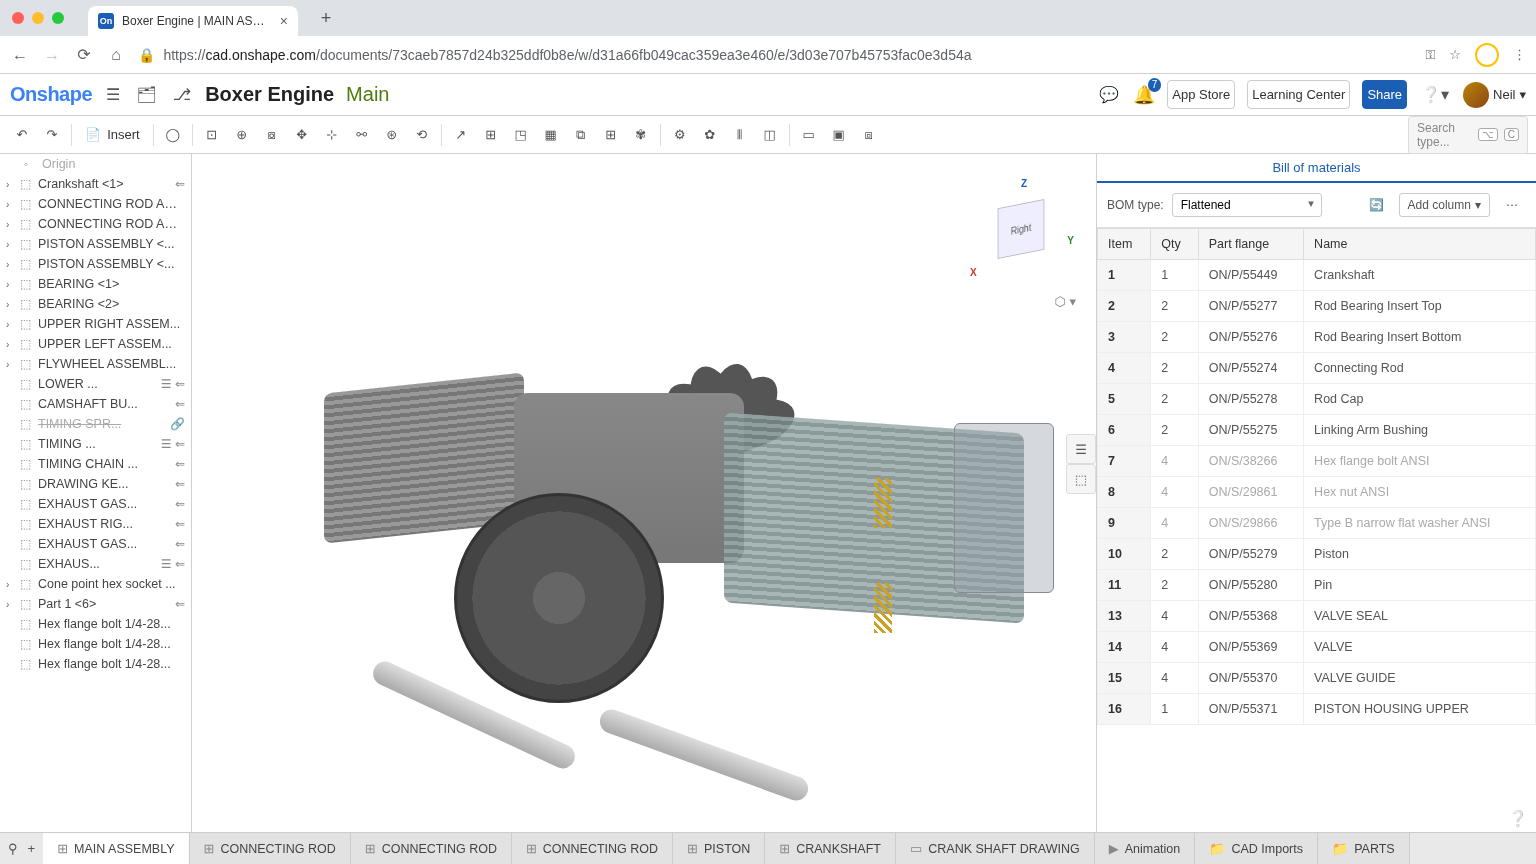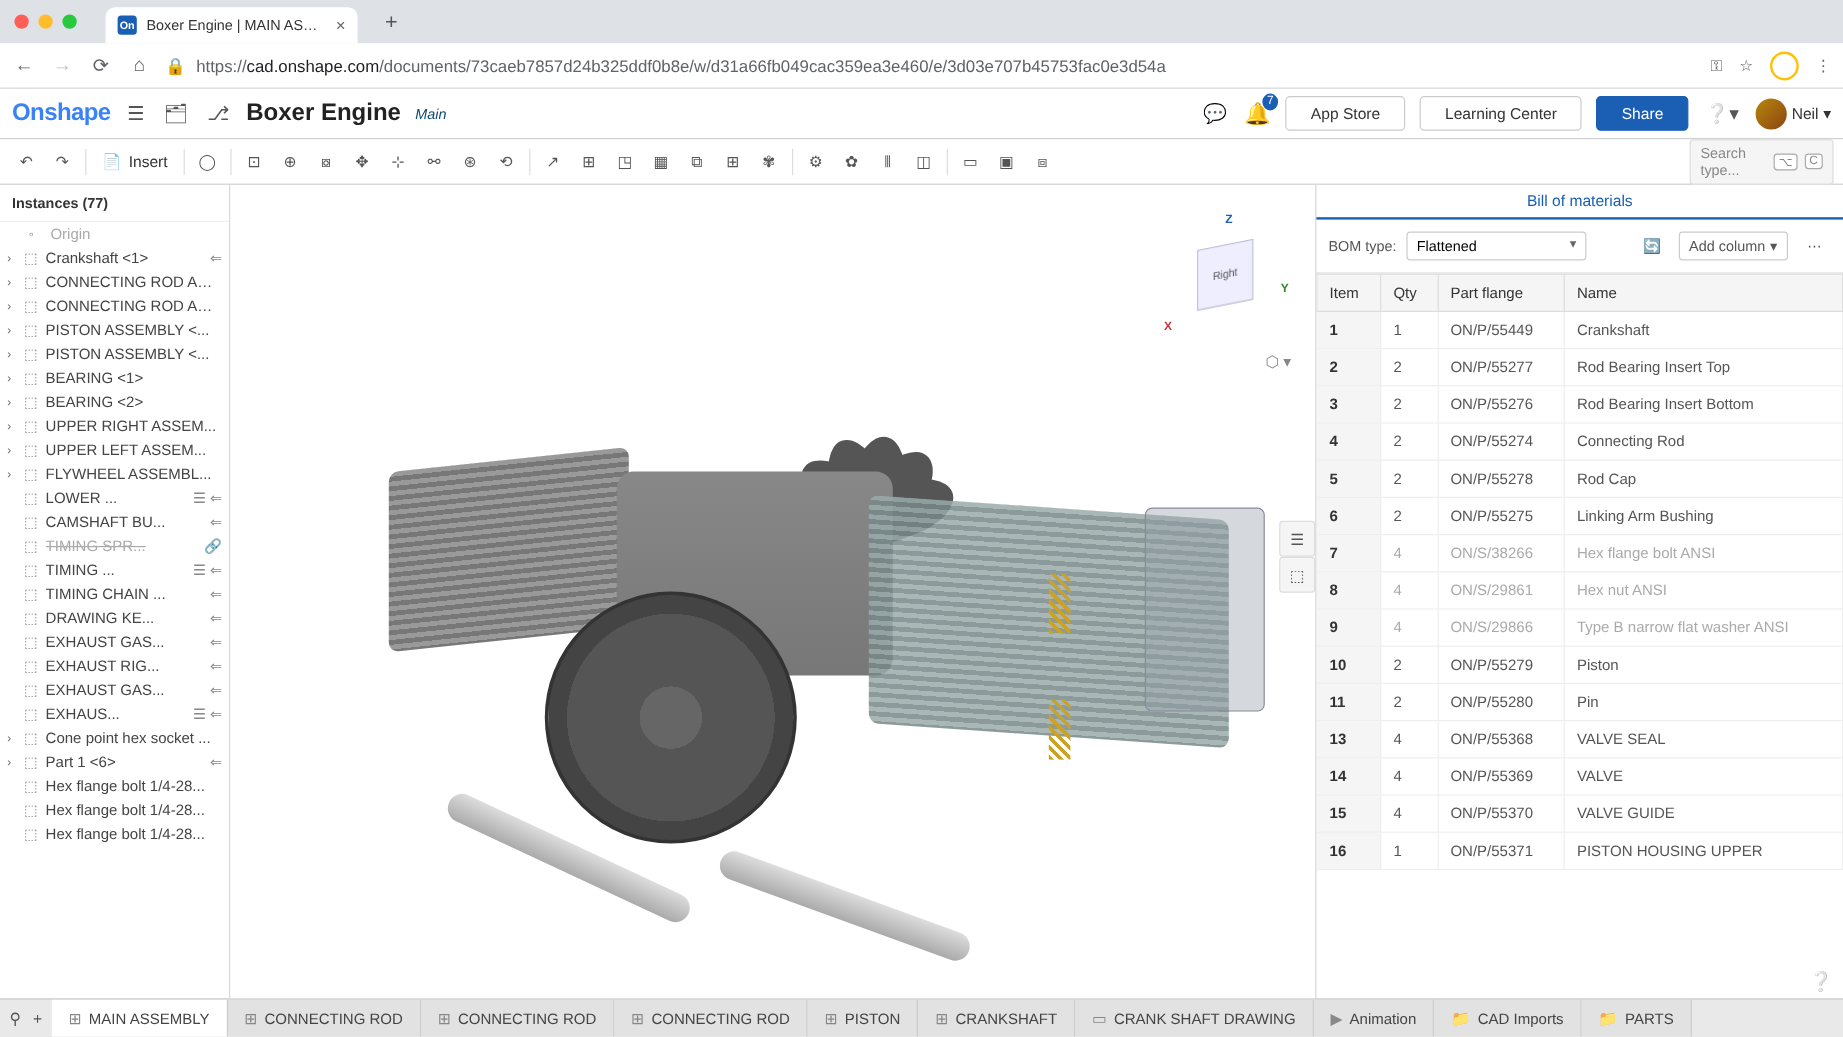--- a/index.html
+++ b/index.html
@@ -19,23 +19,23 @@
 .url-full{color:#5f6368;}
 .url-host{color:#202124;}
 .addr-right{display:flex;gap:14px;align-items:center;color:#5f6368;}
 .avatar-ring{width:24px;height:24px;border-radius:50%;border:2px solid #ffc107;}
 
 .app { background:#fff; height:calc(864px - 36px - 38px - 32px); display:flex; flex-direction:column; }
 .app-header{height:42px;border-bottom:1px solid #d0d0d0;display:flex;align-items:center;padding:0 10px;gap:12px;}
 .logo{font-weight:bold;color:#3b82f6;font-size:20px;letter-spacing:-0.5px;}
 .hdr-icn{color:#555;font-size:16px;padding:2px;}
 .doc-name{font-weight:bold;font-size:20px;color:#222;}
-.doc-sub{color:#0c4a6e;font-size:12px;font-style:italic;}
+.doc-sub{color:#4d7c0f;font-size:20px;}
 .spacer{flex:1;}
-.btn{border:1px solid #ccc;background:#fff;border-radius:4px;padding:6px 20px;font-size:13px;color:#333;cursor:pointer;}
+.btn{border:1px solid #ccc;background:#fff;border-radius:4px;padding:6px 4px;font-size:13px;color:#333;cursor:pointer;}
 .btn.primary{background:#1a5fb4;color:#fff;border-color:#1a5fb4;font-weight:500;}
 .bell{position:relative;color:#555;font-size:18px;}
 .badge{position:absolute;top:-6px;right:-6px;background:#1a5fb4;color:#fff;border-radius:8px;font-size:10px;padding:0 4px;line-height:14px;}
 .user{display:flex;align-items:center;gap:4px;font-size:13px;color:#333;}
 .user-av{width:26px;height:26px;border-radius:50%;background:linear-gradient(135deg,#b8860b,#8b4513);}
 
 .toolbar{height:38px;border-bottom:1px solid #d0d0d0;display:flex;align-items:center;padding:0 8px;gap:2px;}
 .tb-btn{width:28px;height:28px;display:flex;align-items:center;justify-content:center;color:#555;border-radius:3px;}
 .tb-sep{width:1px;height:22px;background:#ddd;margin:0 3px;}
 .insert-btn{display:flex;align-items:center;gap:6px;padding:4px 8px;color:#333;font-size:13px;}
@@ -194,21 +194,20 @@
     <div class="spacer"></div>
     <div class="search-tools">
       <span>Search type...</span>
       <span class="kbd">⌥</span>
         <span class="kbd">C</span>
     </div>
   </div>
 
   <div class="main">
     <div class="sidebar">
-      <div class="side-hdr">Instances (77)</div>
       <div class="tree" id="tree">
           <div class="tree-item origin">
             <span class="part-icn">◦</span>
             <span class="lbl">Origin</span>
           </div>
           <div class="tree-item">
             <span class="exp">›</span>
             <span class="part-icn">⬚</span>
             <span class="lbl">Crankshaft &lt;1&gt;</span>
             <span class="tag">⇐</span>

